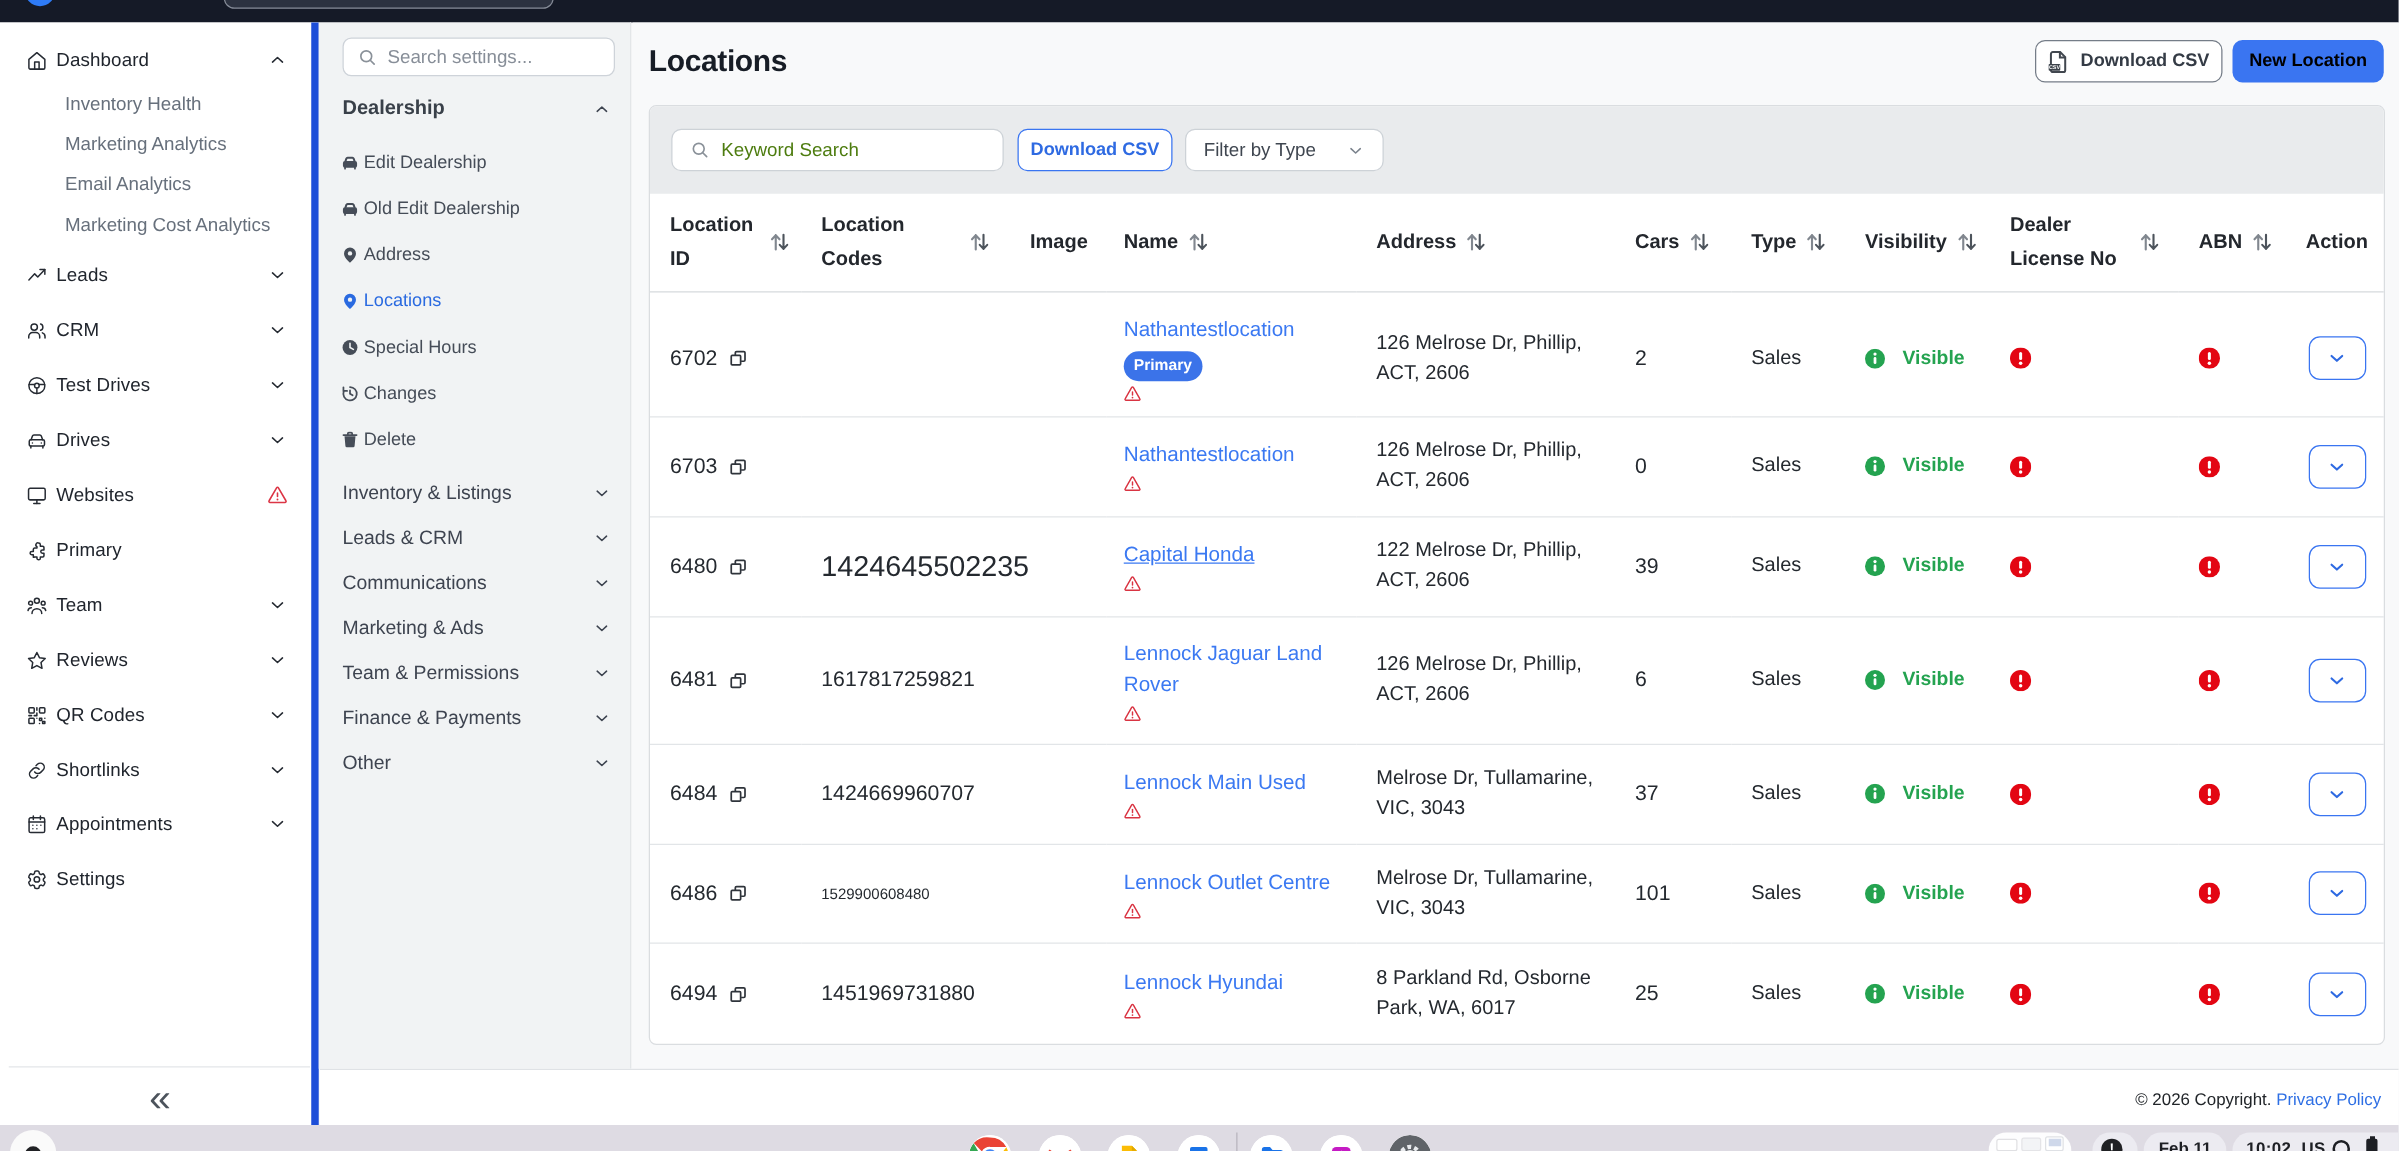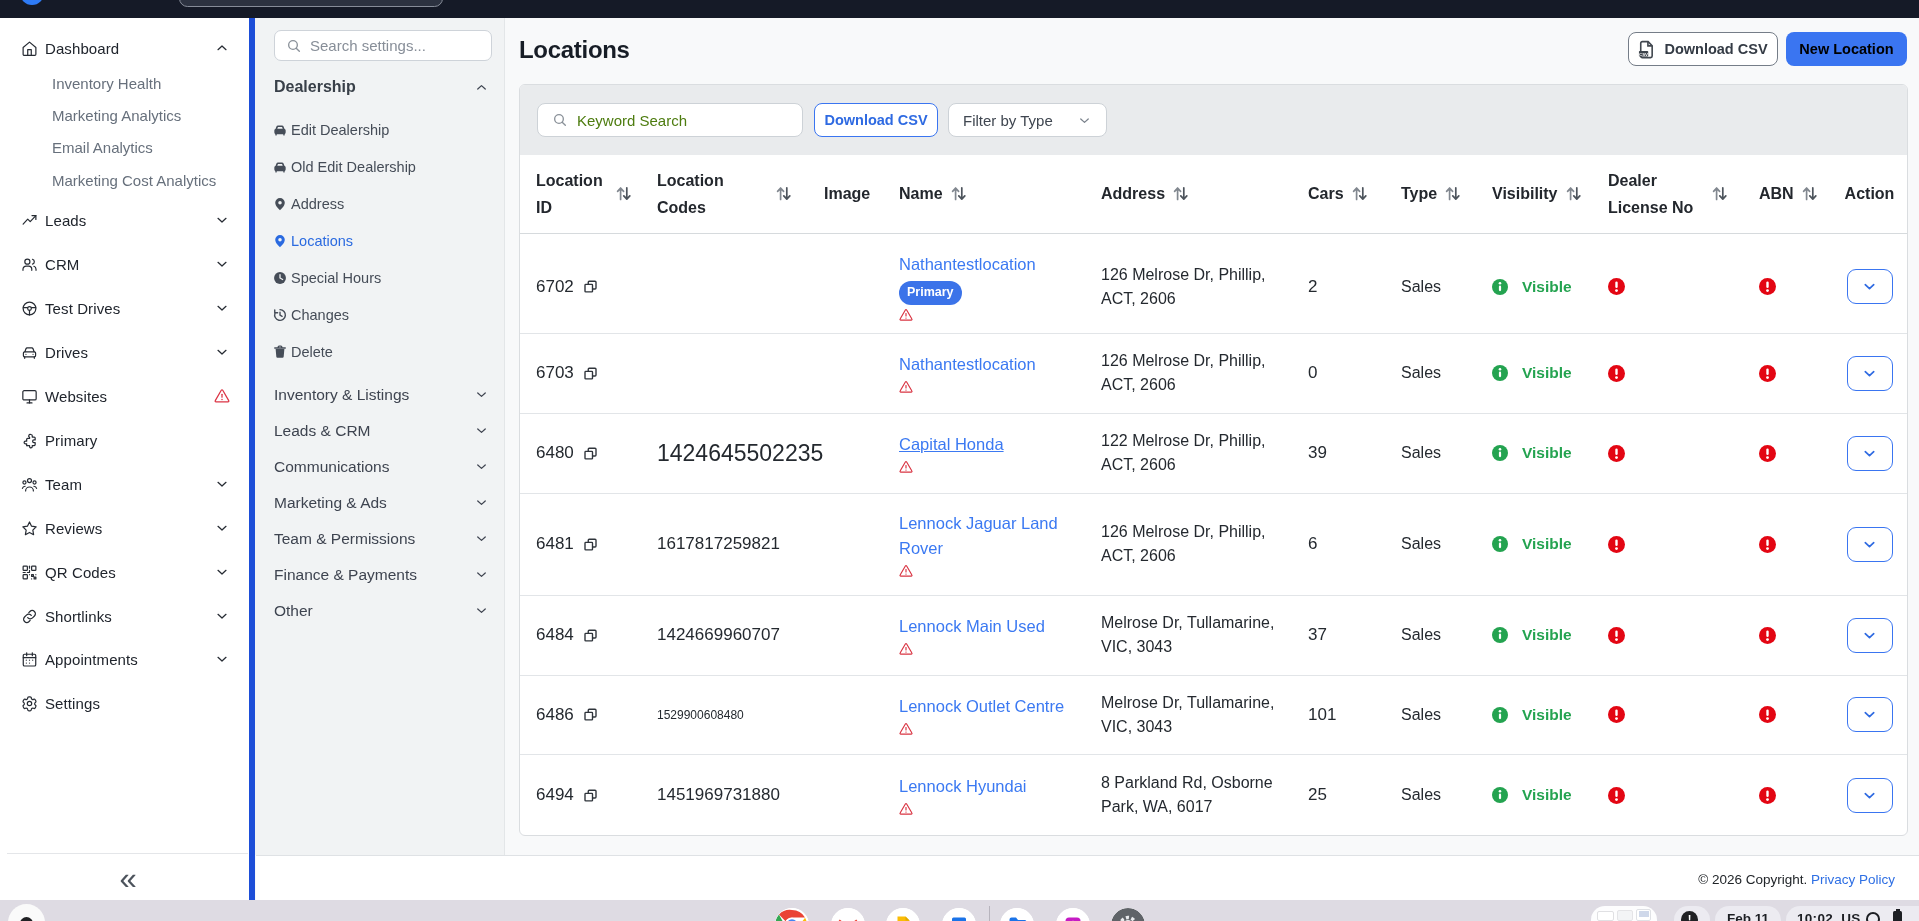--- a/index.html
+++ b/index.html
@@ -57,21 +57,21 @@
 .link{color:#3b79f2;text-decoration:none}
 .badge{display:block;width:fit-content;background:#3b73e9;color:#fff;font-size:12.5px;font-weight:bold;
  line-height:15px;border-radius:12px;padding:4px 8px 5px;margin-top:4px}
 .vis{display:flex;align-items:center;gap:14px;color:#24a350;font-weight:bold;font-size:15.5px}
 .actbtn{width:46px;height:35px;background:#fff;border:1px solid #3a75f1;border-radius:9px;
  display:flex;align-items:center;justify-content:center;margin:0 auto}
 .idwrap{display:flex;align-items:center;gap:9px}
 
 #footer{left:256px;top:855px;width:1663px;height:46px;background:#fff;border-top:1px solid #dfe2e5;font-size:13.5px;color:#212529}
 #footer .in{position:absolute;left:17px;top:16px;display:flex;align-items:center;gap:4px}
-#footer .right{position:absolute;right:24px;top:16px}
+#footer .right{position:absolute;right:14px;top:16px}
 .blue{color:#2e6fe4}
 
 #shelf{left:0;top:900px;width:1919px;height:21px;background:#dedbe3}
 .circ{position:absolute;border-radius:50%}
 </style></head><body>
 
 <div class="abs" id="topbar">
     <div class="abs" id="toplogo"></div>
     <div class="abs" id="topsearch"></div>
   </div>

